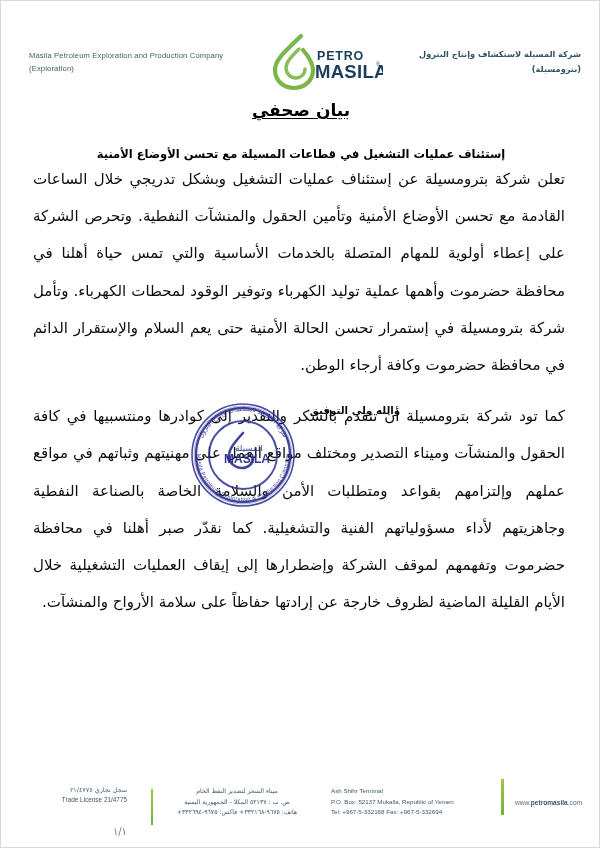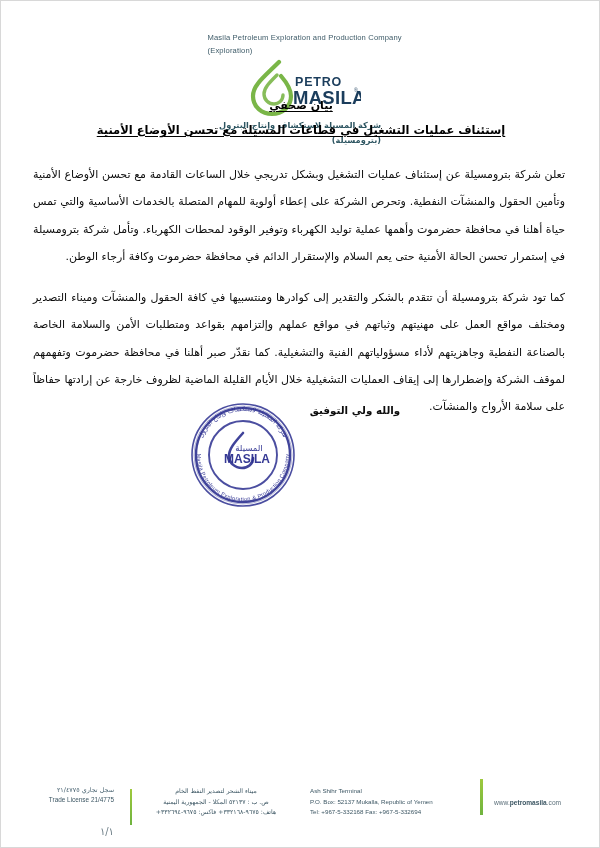--- a/index.html
+++ b/index.html
@@ -26,21 +26,20 @@
   
   .header {
     position: absolute;
     top: 30px;
     left: 0;
     width: 600px;
     height: 62px;
     display: flex;
     align-items: center;
     justify-content: space-between;
-    flex-direction: column;
   }
   .header-left {
     width: 215px;
     margin-left: 28px;
     font-family: "Liberation Sans", sans-serif;
     font-size: 7.6px;
     line-height: 1.75;
     color: #3e5b68;
     letter-spacing: 0.02em;
   }
@@ -72,50 +71,49 @@
   .title-block {
     position: absolute;
     top: 98px;
     left: 0;
     width: 600px;
     text-align: center;
     direction: rtl;
   }
   .doc-title {
     font-family: "DejaVu Sans", sans-serif;
-    font-size: 11px;
+    font-size: 17px;
     font-weight: bold;
     color: #000000;
     text-decoration: underline;
     text-underline-offset: 2px;
-    margin: 0 0 9px 0;
+    margin: 0 0 25px 0;
     line-height: 1.3;
   }
   .doc-subtitle {
     font-family: "DejaVu Sans", sans-serif;
     font-size: 11.5px;
     font-weight: bold;
     color: #000000;
-    text-decoration: underline;
     text-underline-offset: 2px;
     margin: 0;
     line-height: 1.4;
   }
 
   
   .body-block {
     position: absolute;
     top: 160px;
     right: 34px;
     width: 532px;
     direction: rtl;
     text-align: justify;
     text-align-last: right;
     font-family: "DejaVu Sans", sans-serif;
-    font-size: 11px;
+    font-size: 15px;
     line-height: 2.48;
     color: #0d0d0d;
   }
   .para { margin: 0 0 14px 0; }
   .para:last-child { margin-bottom: 3px; }
 
   
   .sign-block {
     position: absolute;
     top: 398px;
@@ -162,24 +160,24 @@
     box-sizing: border-box;
   }
   .fbar {
     position: absolute;
     top: 4px;
     width: 2.5px;
     height: 36px;
     background: linear-gradient(180deg, #9ec93d 0%, #6fb33f 100%);
   }
   .fc1 {
-    width: 131px;
+    width: 152px;
     padding-left: 26px;
     text-align: right;
-    padding-right: 18px;
+    padding-right: 26px;
   }
   .fc1 .ar {
     font-family: "DejaVu Sans", sans-serif;
     font-size: 6.4px;
     color: #4a6472;
     line-height: 1.6;
     direction: rtl;
   }
   .fc1 .en {
     font-family: "Liberation Sans", sans-serif;

